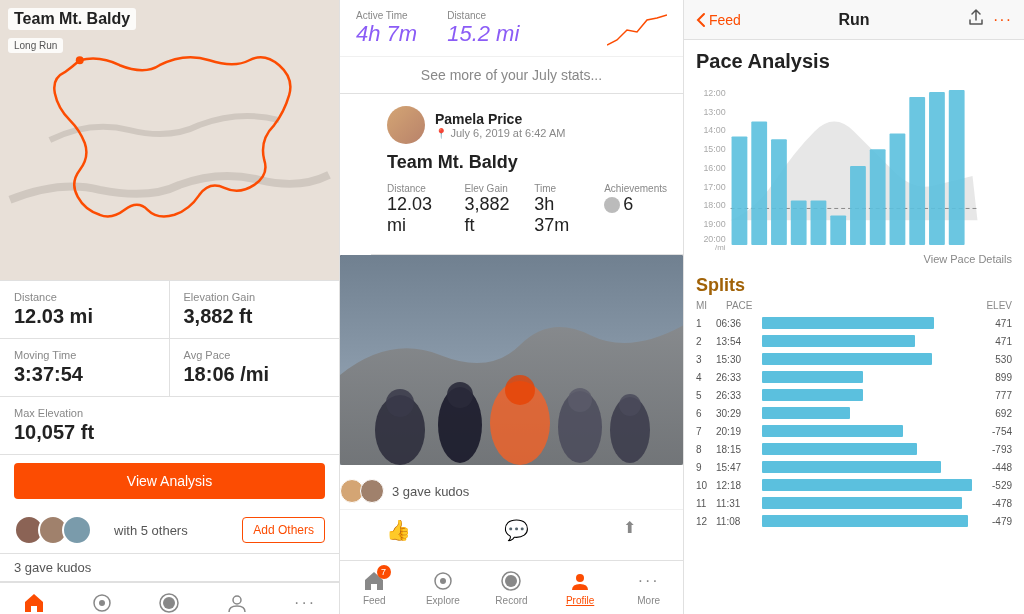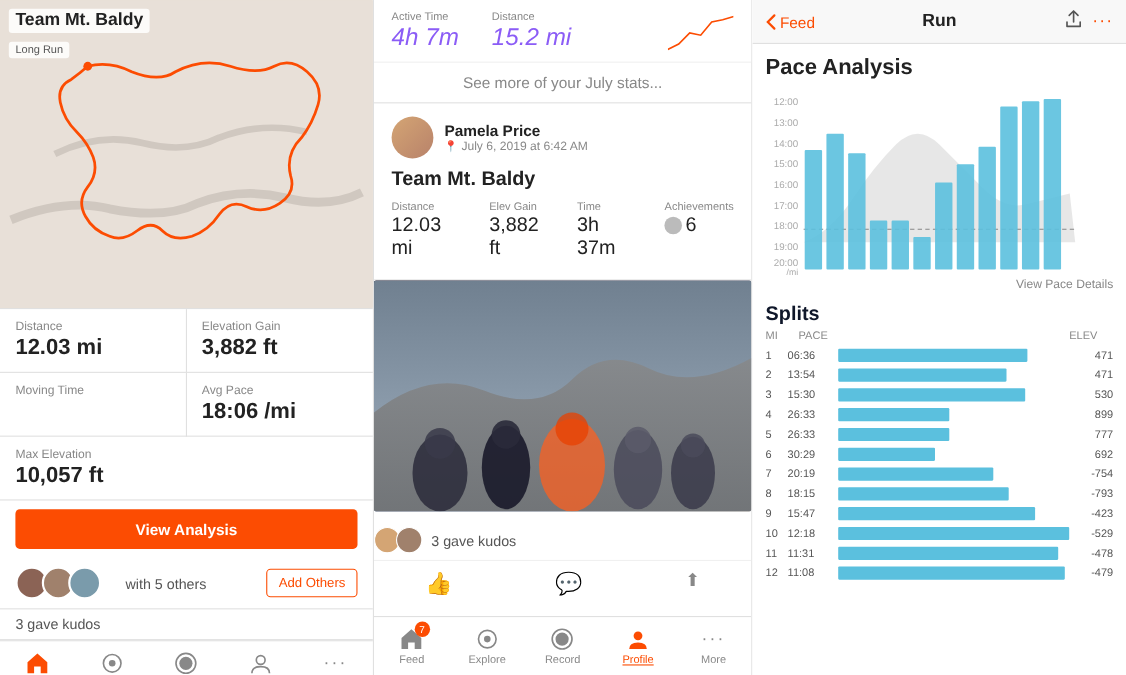--- a/index.html
+++ b/index.html
@@ -83,21 +83,21 @@
 
     .view-analysis-btn {
       background: #fc4c02;
       color: #fff;
       border: none;
       width: calc(100% - 28px);
       margin: 8px 14px;
       padding: 10px;
       border-radius: 4px;
       font-size: 14px;
-      font-weight: 700;
+      font-weight: 400;
       cursor: pointer;
     }
 
     .others-row {
       display: flex;
       align-items: center;
       padding: 8px 14px;
       border-bottom: 1px solid #e0e0e0;
     }
 
@@ -217,20 +217,21 @@
       padding: 10px;
       font-size: 14px;
       color: #888;
       border-bottom: 1px solid #e0e0e0;
       cursor: pointer;
     }
 
     .activity-card {
       padding: 12px 16px 8px;
       border-bottom: 1px solid #e0e0e0;
+      margin-left: 31px;
     }
 
     .user-row {
       display: flex;
       align-items: center;
       margin-bottom: 8px;
     }
 
     .user-avatar {
       width: 38px;
@@ -432,35 +433,35 @@
 
     .splits-section {
       padding: 4px 12px;
       flex: 1;
       overflow: hidden;
     }
 
     .splits-title {
       font-size: 18px;
       font-weight: 700;
-      color: #0f172a;
+      color: #a16207;
       margin-bottom: 4px;
     }
 
     .splits-header {
       display: flex;
       font-size: 10px;
       color: #888;
       margin-bottom: 4px;
     }
 
     .splits-header .mi-col { width: 30px; }
     .splits-header .pace-col { width: 50px; }
     .splits-header .bar-col { flex: 1; }
-    .splits-header .elev-col { width: 40px; text-align: left; }
+    .splits-header .elev-col { width: 40px; text-align: right; }
 
     .split-row {
       display: flex;
       align-items: center;
       margin-bottom: 2px;
       height: 16px;
     }
 
     .split-mi { width: 20px; font-size: 10px; color: #555; }
     .split-pace { width: 46px; font-size: 10px; color: #555; }
@@ -492,20 +493,21 @@
     <div class="stat-cell">
       <div class="stat-label">Distance</div>
       <div class="stat-value">12.03 mi</div>
     </div>
     <div class="stat-cell">
       <div class="stat-label">Elevation Gain</div>
       <div class="stat-value">3,882 ft</div>
     </div>
     <div class="stat-cell">
       <div class="stat-label">Moving Time</div>
+      <div class="stat-value">3:37:54</div>
     </div>
     <div class="stat-cell">
       <div class="stat-label">Avg Pace</div>
       <div class="stat-value">18:06 /mi</div>
     </div>
     <div class="stat-cell-full" style="border-right: none;">
       <div class="stat-label">Max Elevation</div>
       <div class="stat-value">10,057 ft</div>
     </div>
   </div>
@@ -843,21 +845,21 @@
             <div class="split-bar" style="width: 74%;"></div>
           </div>
           <span class="split-elev">-793</span>
         </div>
         <div class="split-row">
           <span class="split-mi">9</span>
           <span class="split-pace">15:47</span>
           <div class="split-bar-container">
             <div class="split-bar" style="width: 85%;"></div>
           </div>
-          <span class="split-elev">-423</span>
+          <span class="split-elev">-448</span>
         </div>
         <div class="split-row">
           <span class="split-mi">10</span>
           <span class="split-pace">12:18</span>
           <div class="split-bar-container">
             <div class="split-bar" style="width: 100%;"></div>
           </div>
           <span class="split-elev">-529</span>
         </div>
         <div class="split-row">

